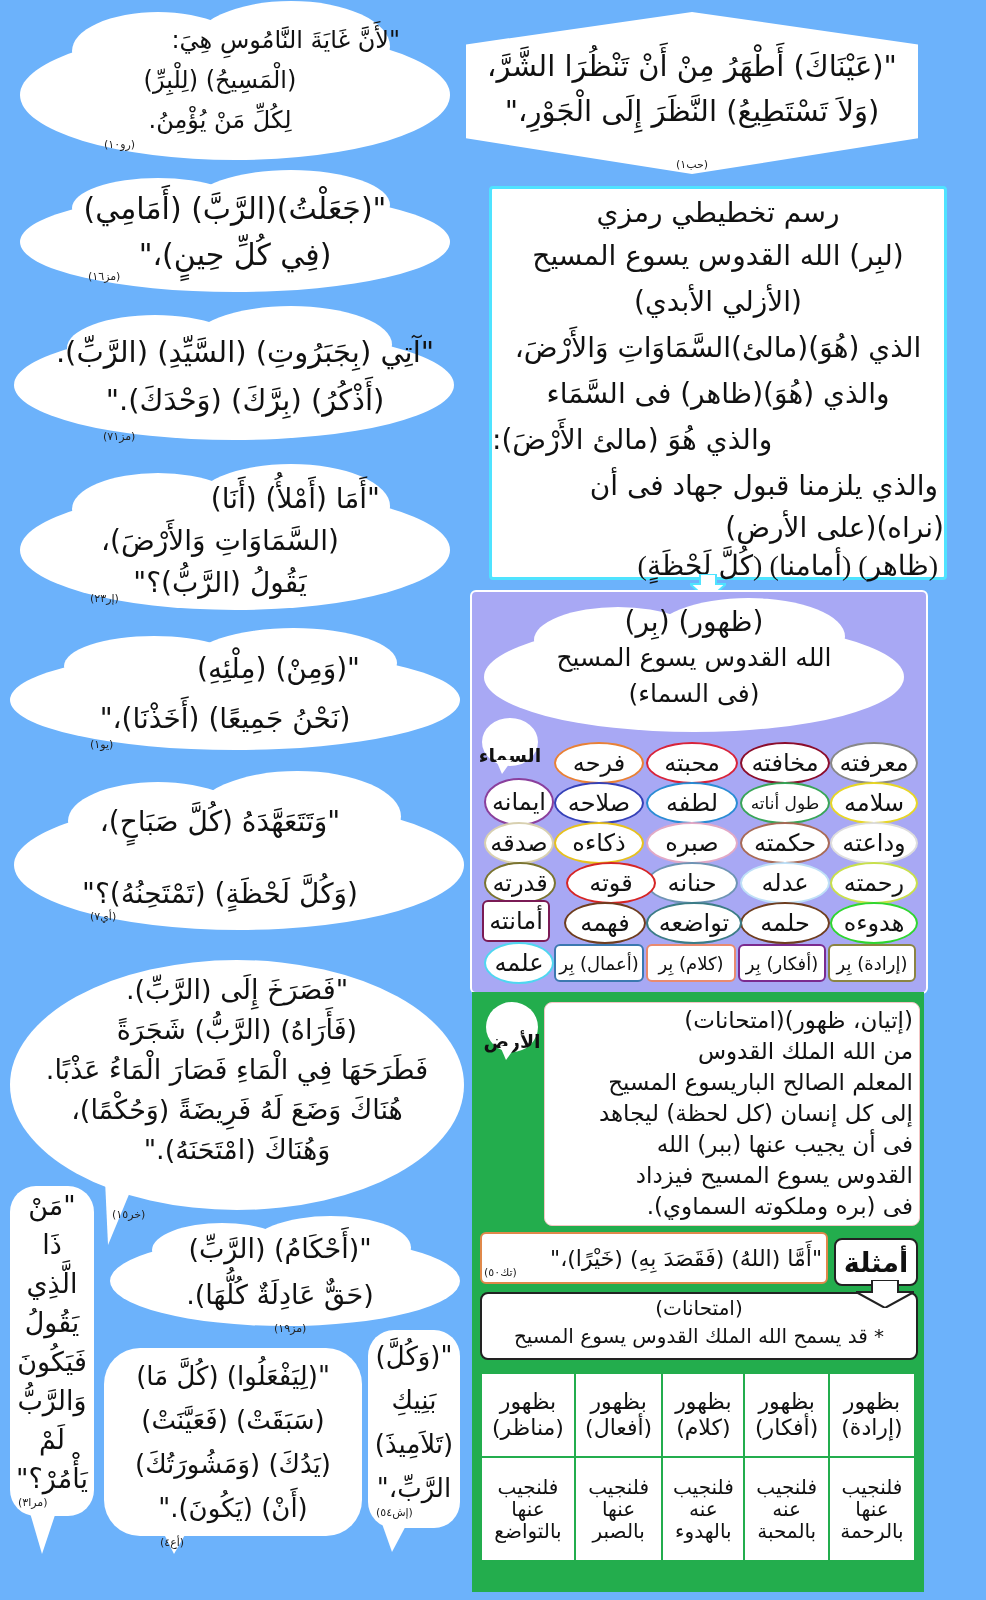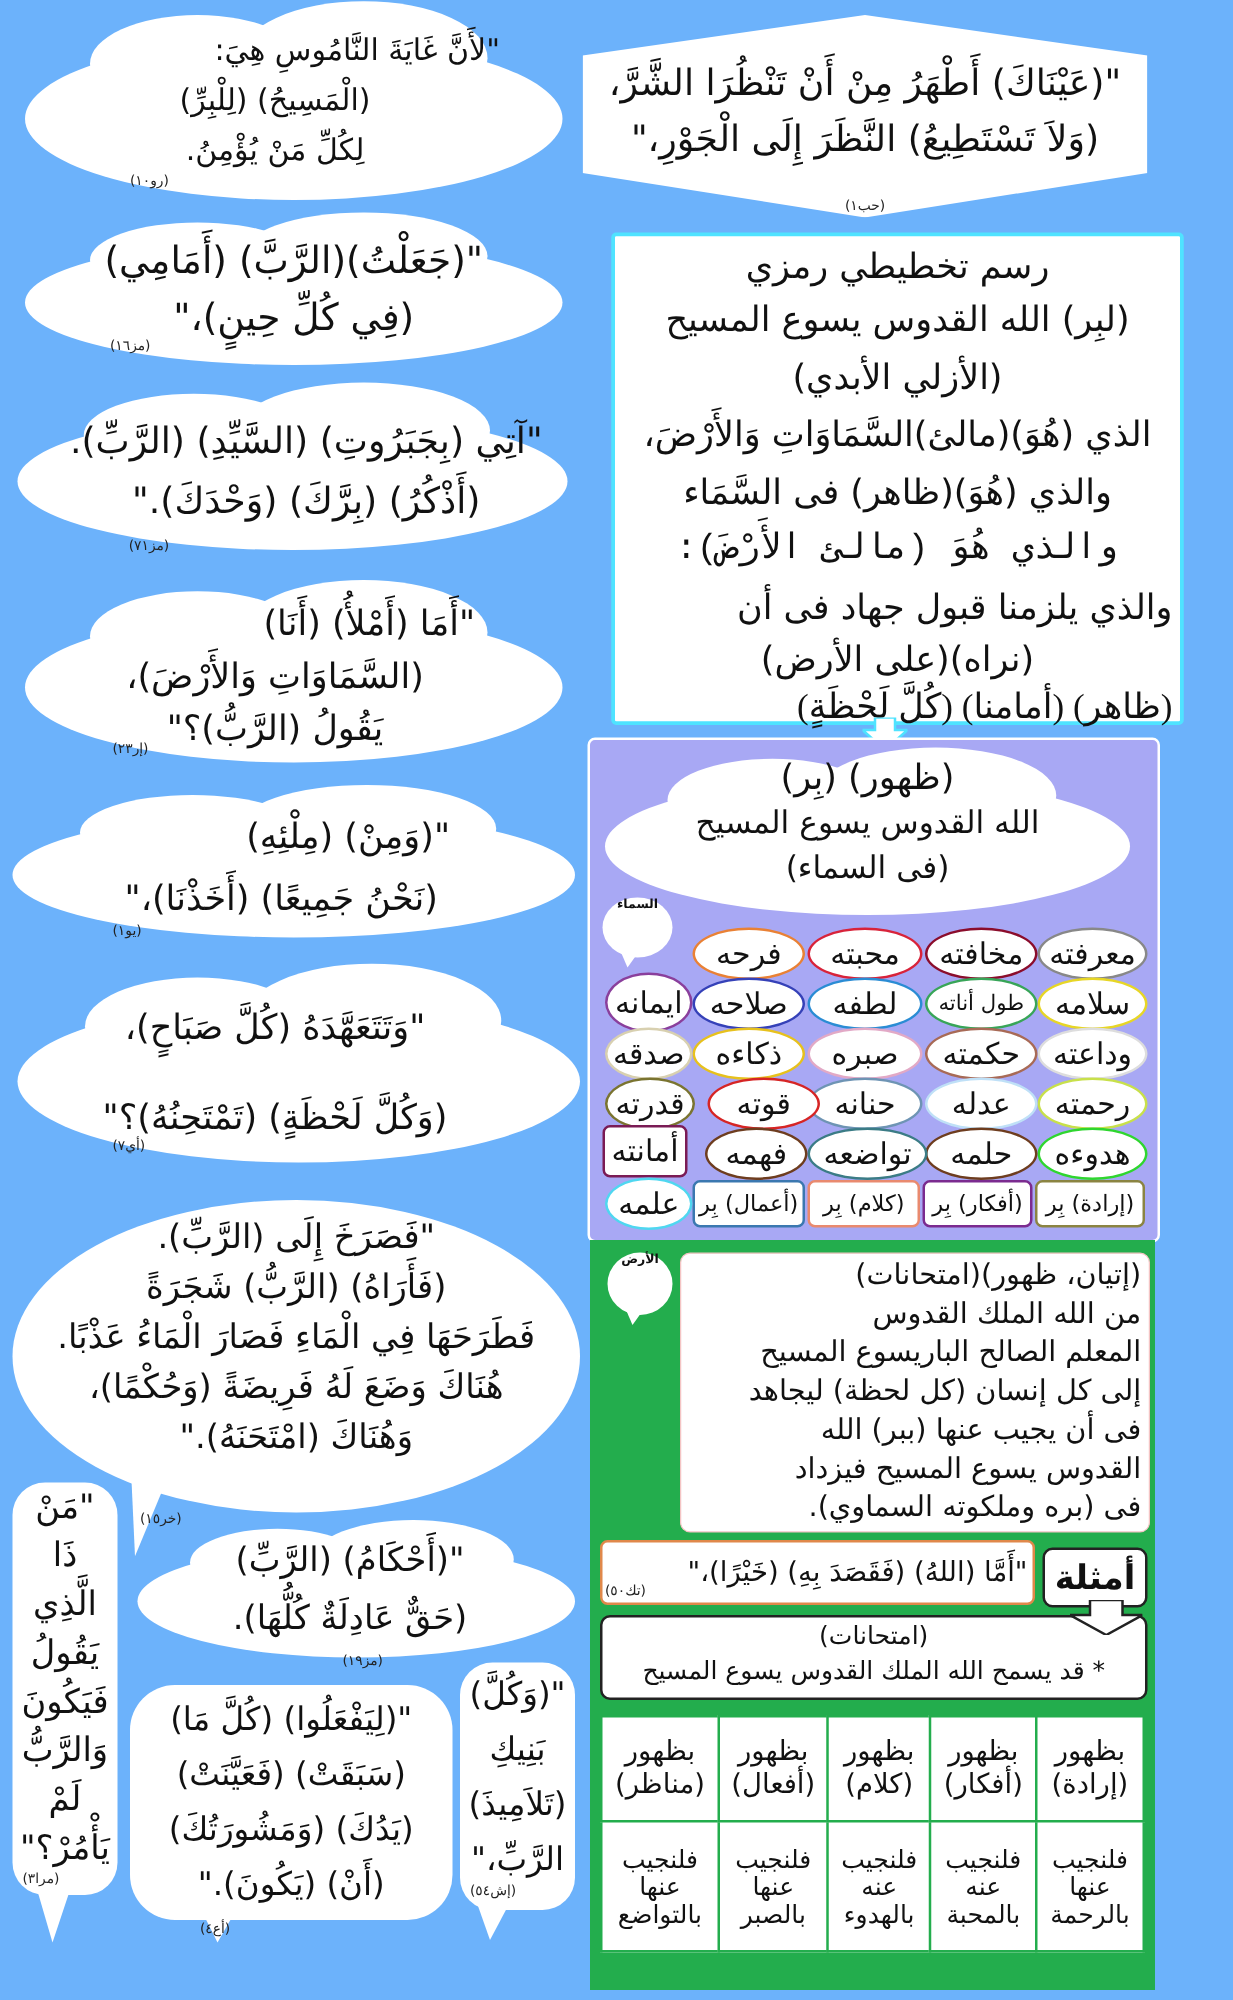--- a/index.html
+++ b/index.html
@@ -29,22 +29,22 @@
   .panel-green { position:absolute; background:#23ad4d; }
   .oval {
     position:absolute; background:#fff; border:2px solid #999; border-radius:50%;
     display:flex; align-items:center; justify-content:center; font-size:24px; white-space:nowrap;
   }
   .rbox {
     position:absolute; background:#fff; border:2px solid #999; border-radius:6px;
     display:flex; align-items:center; justify-content:center; font-size:18px; white-space:nowrap;
   }
   .speech {
-    position:absolute; background:#fff; border-radius:50%; display:flex; align-items:flex-start;
-    justify-content:center; font-size:10px; font-weight:bold;
+    position:absolute; background:#fff; border-radius:50%; display:flex; align-items:flex-end;
+    justify-content:center; font-size:19px; font-weight:bold;
   }
   .speech::after {
     content:""; position:absolute; bottom:-8px; left:14px; border-left:6px solid transparent;
     border-right:10px solid transparent; border-top:14px solid #fff;
   }
   table.grid { position:absolute; border-collapse:collapse; background:#fff; }
   table.grid td { border:2px solid #23ad4d; text-align:center; vertical-align:middle; font-size:22px; line-height:1.2; padding:2px; }
   table.grid tr.bottom td { font-size:20px; line-height:1.1; }
 </style>
 </head>
@@ -57,23 +57,23 @@
 </div>
 <div class="ref" style="left:676px;top:158px;">(حب١)</div>
 
 <div class="box-white" style="left:468px;top:186px;width:452px;height:388px;">
   <div style="text-align:center;font-size:28px;line-height:46px;padding-top:4px;">
     <div style="line-height:40px;">رسم تخطيطي رمزي</div>
     <div>(لبِر) الله القدوس  يسوع المسيح</div>
     <div>(الأزلي الأبدي)</div>
     <div>الذي (هُوَ)(مالئ)السَّمَاوَاتِ وَالأَرْضَ،</div>
     <div>والذي (هُوَ)(ظاهر) فى السَّمَاء</div>
-    <div style="text-align:center;padding-right:1px;font-family:Liberation Mono, monospace;">والذي هُوَ (مالئ الأَرْضَ):</div>
+    <div style="text-align:left;padding-right:1px;">والذي هُوَ (مالئ الأَرْضَ):</div>
     <div style="text-align:right;padding-right:6px;">والذي يلزمنا قبول جهاد فى أن</div>
-    <div style="padding-right:0;line-height:38px;">(نراه)(على الأرض)</div>
+    <div style="text-align:right;padding-right:0;line-height:38px;">(نراه)(على الأرض)</div>
     <div style="text-align:right;padding-right:6px;line-height:38px;font-family:Liberation Serif, serif;">(ظاهر) (أمامنا) (كُلَّ لَحْظَةٍ)</div>
   </div>
 </div>
 
 <div class="abs" style="left:690px;top:574px;width:36px;height:26px;">
   <svg width="36" height="26">
       <polygon points="10,0 26,0 26,10 36,10 18,26 0,10 10,10" fill="#fff" stroke="#4fe3ff" stroke-width="2"></polygon>
     </svg>
 </div>
 

